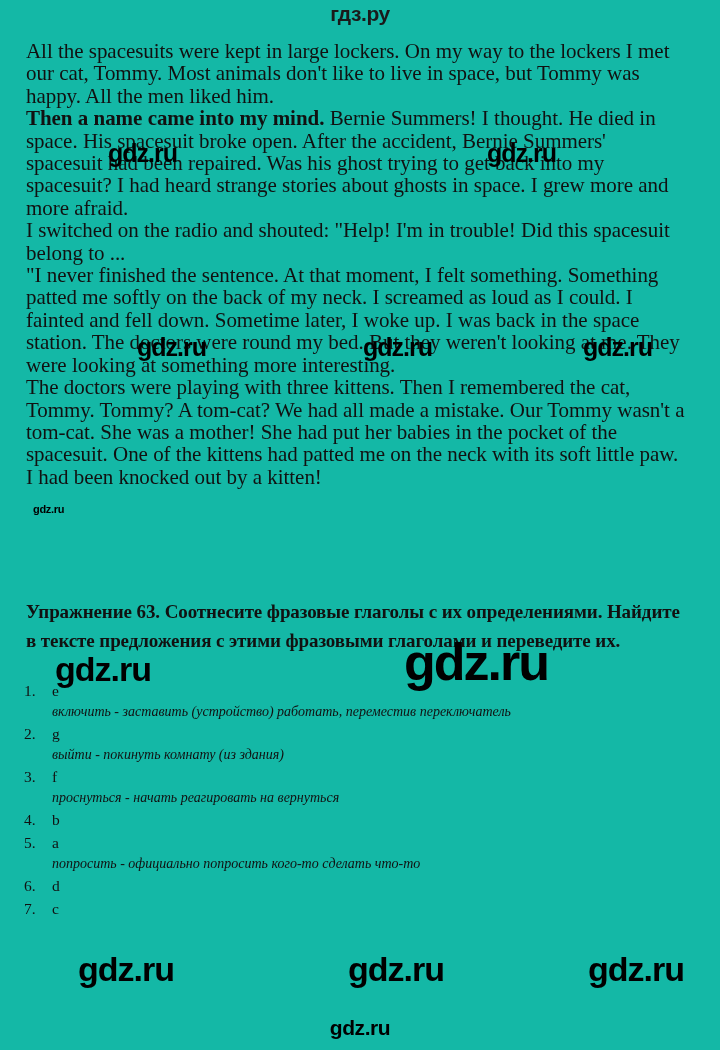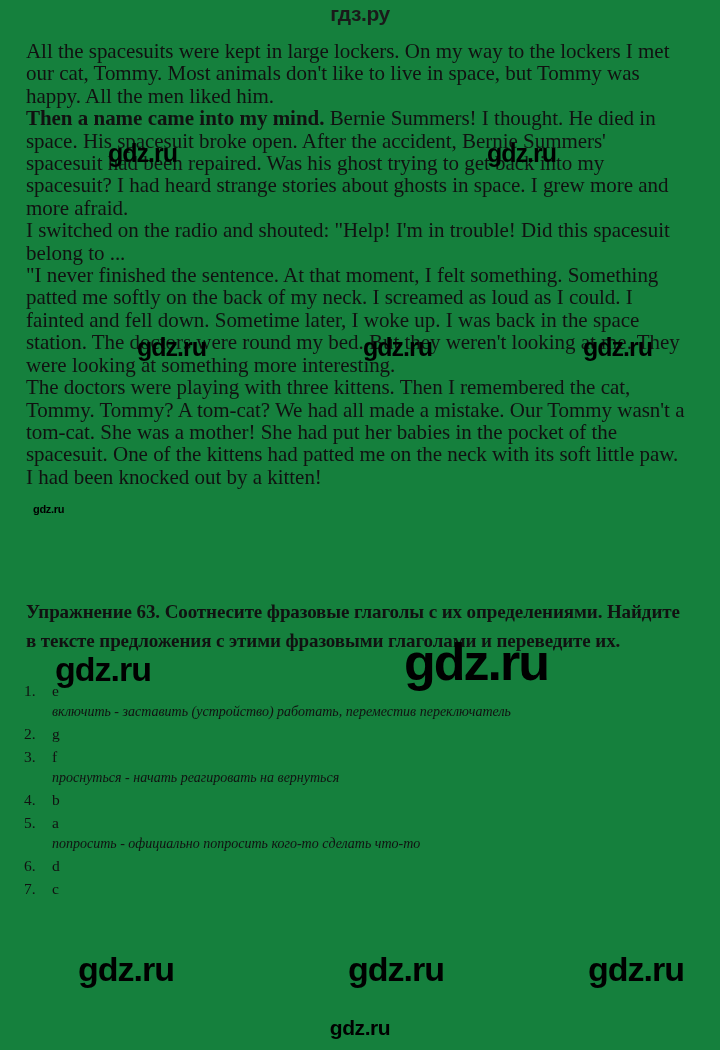--- a/index.html
+++ b/index.html
@@ -6,21 +6,21 @@
   html, body {
     margin: 0;
     padding: 0;
     background: #ffffff;
   }
   #page {
     position: relative;
     width: 720px;
     height: 1050px;
     margin: 0;
-    background: #15803d;
+    background: #14b8a6;
     overflow: hidden;
     font-family: "Liberation Serif", "DejaVu Serif", serif;
     color: #111111;
   }
 
   
   .site-logo {
     position: absolute;
     top: 2px;
     left: 0;
@@ -133,20 +133,21 @@
           <span class="ans-num">1.</span>
           <span class="ans-letter">e</span>
         </div>
         <div class="ans-def">включить - заставить (устройство) работать, переместив переключатель</div>
       </div>
       <div>
         <div class="ans-item">
           <span class="ans-num">2.</span>
           <span class="ans-letter">g</span>
         </div>
+        <div class="ans-def">выйти - покинуть комнату (из здания)</div>
       </div>
       <div>
         <div class="ans-item">
           <span class="ans-num">3.</span>
           <span class="ans-letter">f</span>
         </div>
         <div class="ans-def">проснуться - начать реагировать на вернуться</div>
       </div>
       <div>
         <div class="ans-item">

